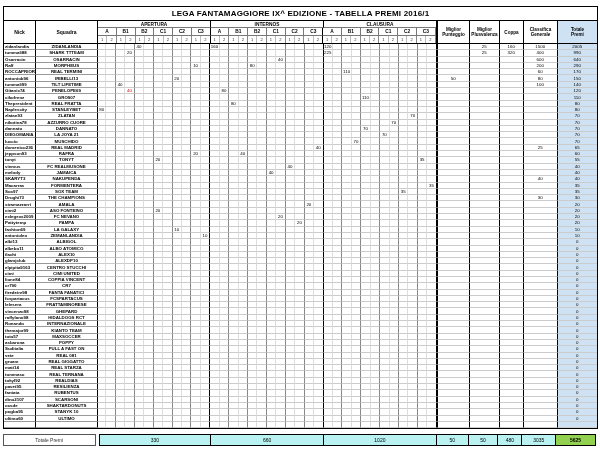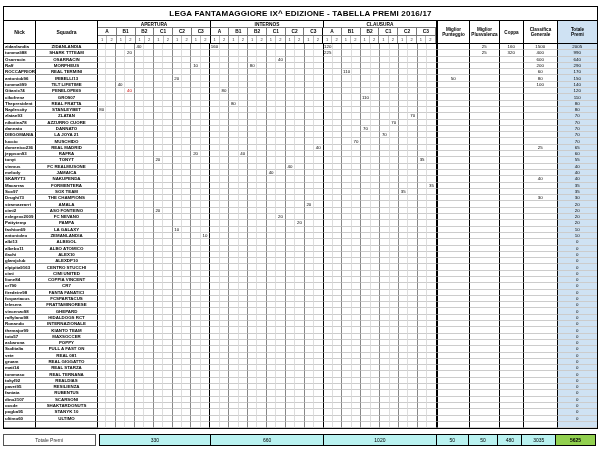--- a/index.html
+++ b/index.html
@@ -50,21 +50,21 @@
   .fcp{width:24px;background:#b9f2f0;border-left:none;}
   .fcl{width:34px;background:#b9f2f0;border-left:none;}
   .ftp{width:40px;background:#92d050;border-left:none;font-weight:bold;}
   .gap{width:3px;border:none;background:#fff;}
 </style>
 </head>
 <body>
 
 <div id="canvas">
   <div id="sheet">
-    <div class="title">LEGA FANTAMAGGIORE IX^ EDIZIONE - TABELLA PREMI 2016/17</div>
+    <div class="title">LEGA FANTAMAGGIORE IX^ EDIZIONE - TABELLA PREMI 2016/1</div>
 
     <div class="hband">
       <div class="hc c-nick small first" style="font-size:5px;">Nick</div>
       <div class="hc c-squadra small" style="font-size:5px;">Squadra</div>
       <div class="gridwrap">
         <div class="hgrid">
           <div class="hgrow" id="groupRow">
               <div class="hgroup">APERTURA</div>
               <div class="hgroup">INTERNOS</div>
               <div class="hgroup">CLAUSURA</div>

